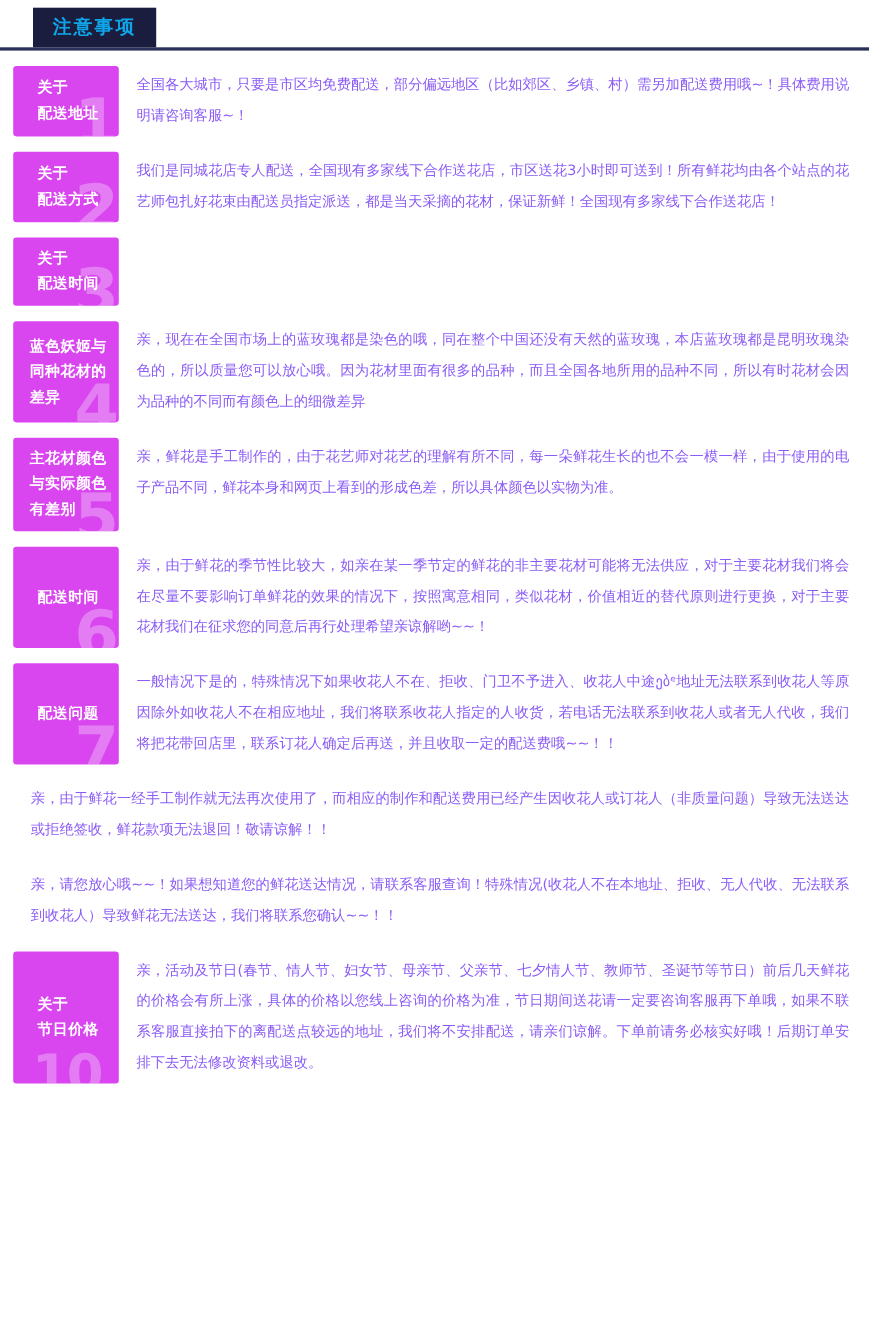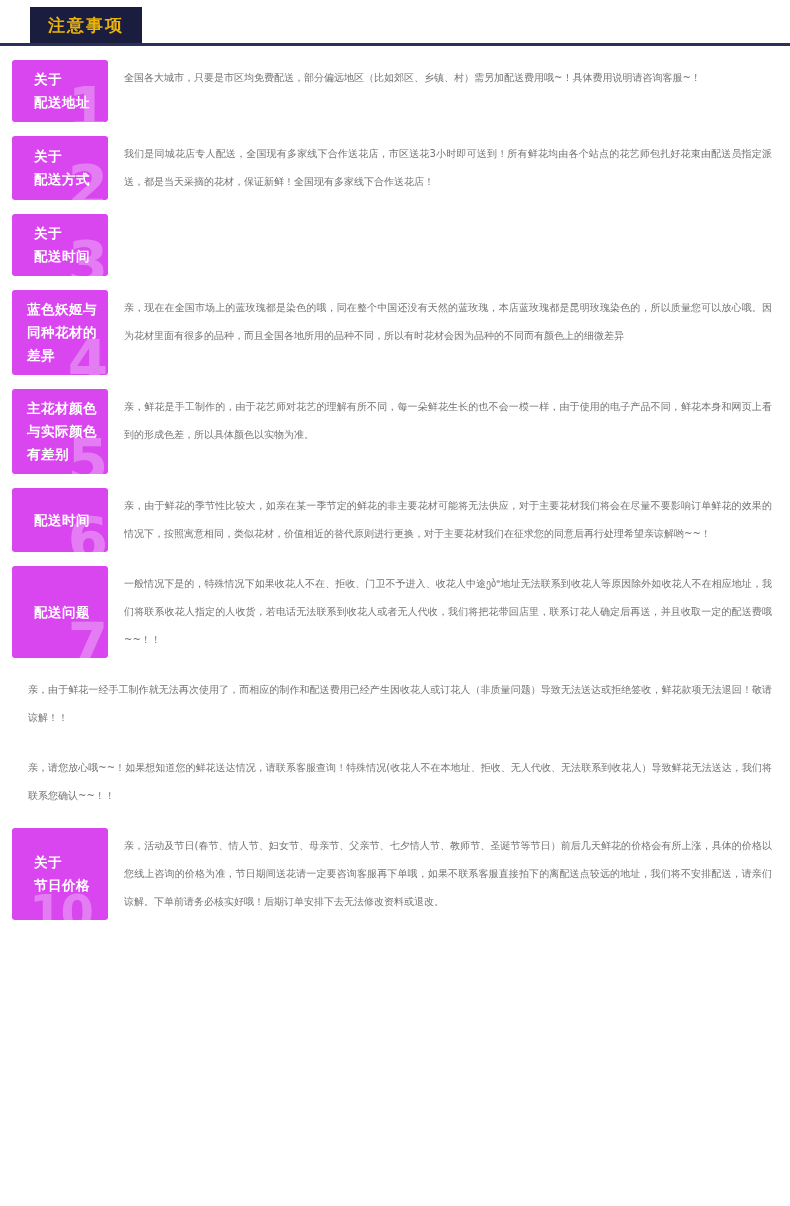--- a/index.html
+++ b/index.html
@@ -23,21 +23,21 @@
   .header {
     height: 46px;
     border-bottom: 3px solid #2c2f5a;
     display: flex;
     align-items: flex-end;
     padding-left: 30px;
     box-sizing: border-box;
   }
   .header-tab {
     background: #1b1d3e;
-    color: #eab308;
+    color: #0ea5e9;
     font-size: 17px;
     font-weight: bold;
     letter-spacing: 2px;
     padding: 6px 18px 6px 18px;
     line-height: 24px;
     margin-bottom: 0;
   }
 
   
   .rows {
@@ -86,23 +86,23 @@
     line-height: 1;
     letter-spacing: -2px;
   }
   .badge-num.two-digit {
     right: 16px;
     font-size: 48px;
   }
   .text {
     flex: 1;
     padding: 4px 6px 4px 16px;
-    font-size: 10px;
+    font-size: 13px;
     line-height: 28px;
-    color: #737373;
+    color: #8b5cf6;
     text-align: justify;
   }
 </style>
 </head>
 <body>
 
 <div class="page">
 
   <div class="header">
     <div class="header-tab">注意事项</div>

